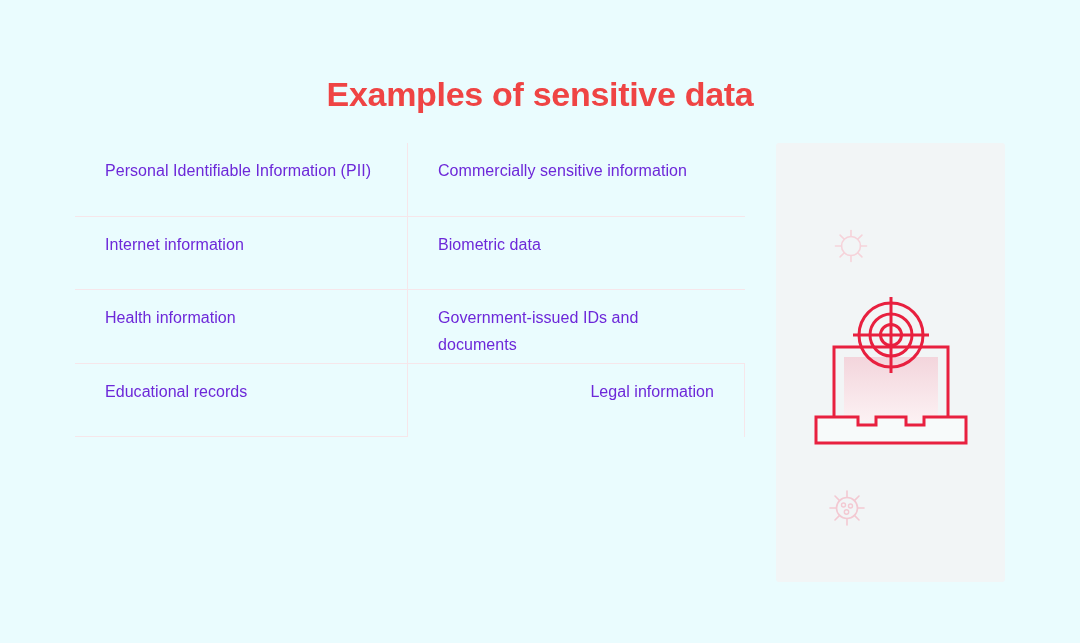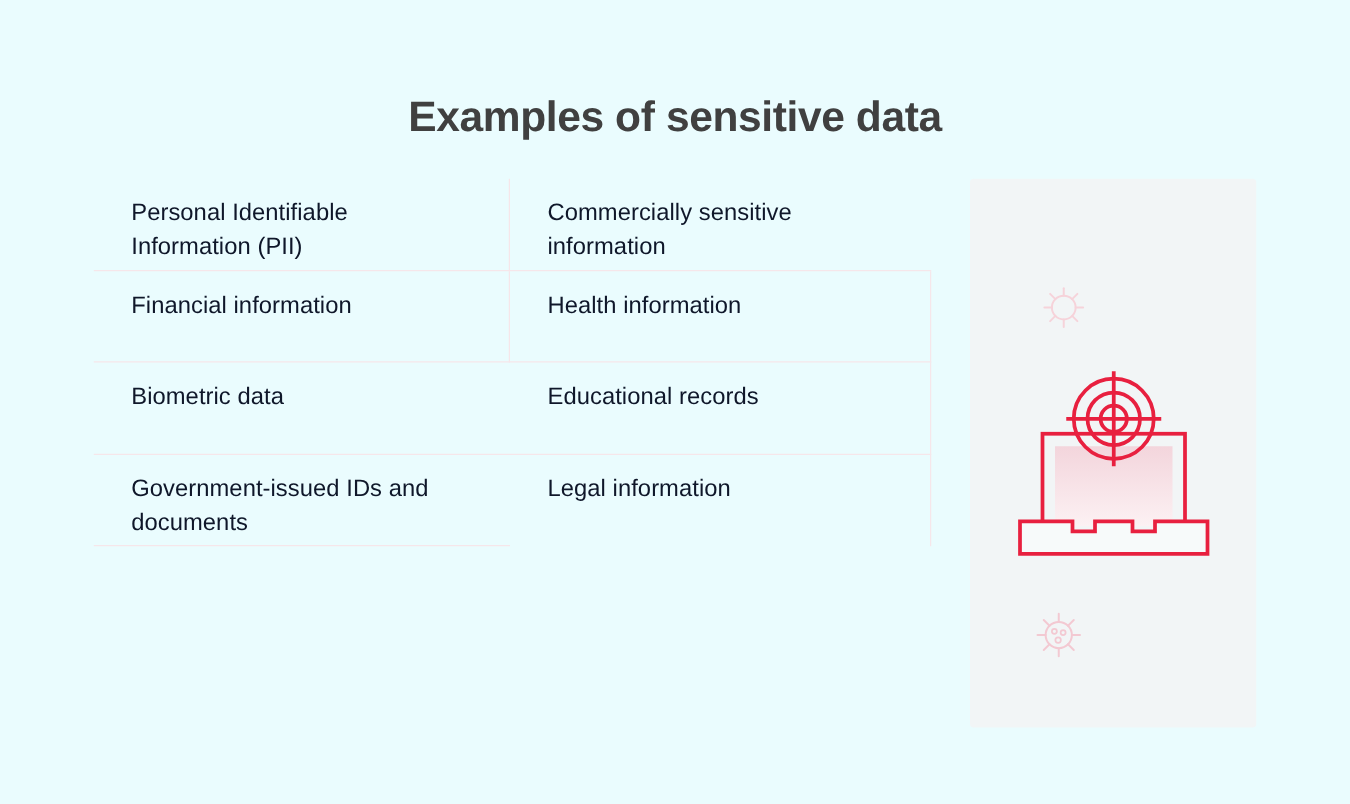--- a/index.html
+++ b/index.html
@@ -18,21 +18,21 @@
 
   #page-title {
     position: absolute;
     left: 0;
     top: 49px;
     width: 1080px;
     text-align: center;
     font-size: 34px;
     font-weight: 600;
     letter-spacing: -0.3px;
-    color: #404040;
+    color: #ef4444;
     line-height: 44px;
   }
 
   
   #data-grid {
     position: absolute;
     left: 75px;
     top: 143px;
     width: 670px;
     height: 440px;
@@ -44,25 +44,26 @@
     position: relative;
     padding: 14px 30px 0 30px;
     box-sizing: border-box;
     border-bottom: 1px solid #f6e6ea;
   }
   .grid-cell.col-left {
     border-right: 1px solid #f6e6ea;
   }
   .grid-cell.last-row {
     border-bottom: none;
+    text-align: right;
   }
   .cell-label {
-    font-size: 19px;
+    font-size: 16px;
     line-height: 27px;
-    color: #0f172a;
+    color: #6d28d9;
     font-weight: 400;
     letter-spacing: 0.05px;
   }
 
   
   #illustration-panel {
     position: absolute;
     left: 776px;
     top: 143px;
     width: 229px;
@@ -95,36 +96,36 @@
 <div id="data-grid">
 
   <div class="grid-cell col-left">
     <div class="cell-label">Personal Identifiable Information (PII)</div>
   </div>
   <div class="grid-cell col-right">
     <div class="cell-label">Commercially sensitive information</div>
   </div>
 
   <div class="grid-cell col-left">
-    <div class="cell-label">Financial information</div>
+    <div class="cell-label">Internet information</div>
   </div>
+  <div class="grid-cell col-right">
+    <div class="cell-label">Biometric data</div>
+  </div>
+
   <div class="grid-cell col-left">
     <div class="cell-label">Health information</div>
   </div>
 
   <div class="grid-cell col-right">
-    <div class="cell-label">Biometric data</div>
+    <div class="cell-label">Government-issued IDs and documents</div>
   </div>
 
   <div class="grid-cell col-left">
     <div class="cell-label">Educational records</div>
-  </div>
-
-  <div class="grid-cell col-right">
-    <div class="cell-label">Government-issued IDs and documents</div>
   </div>
 
   <div class="grid-cell col-left last-row">
     <div class="cell-label">Legal information</div>
   </div>
 
 </div>
 
 <div id="illustration-panel">
 

